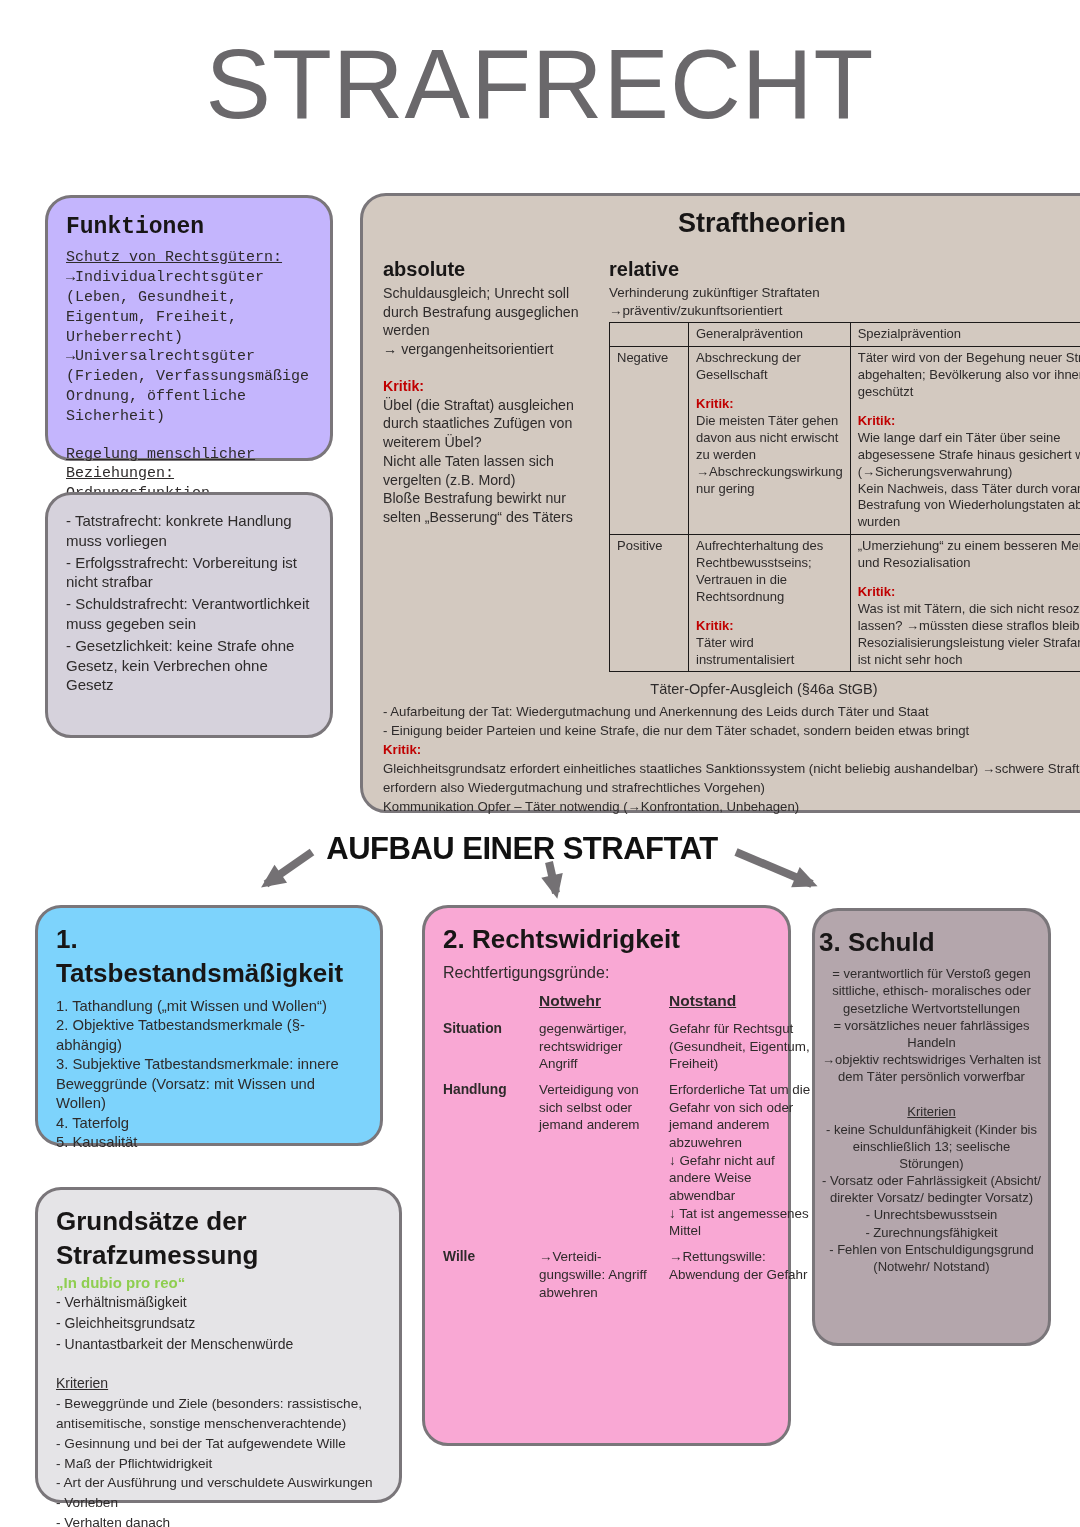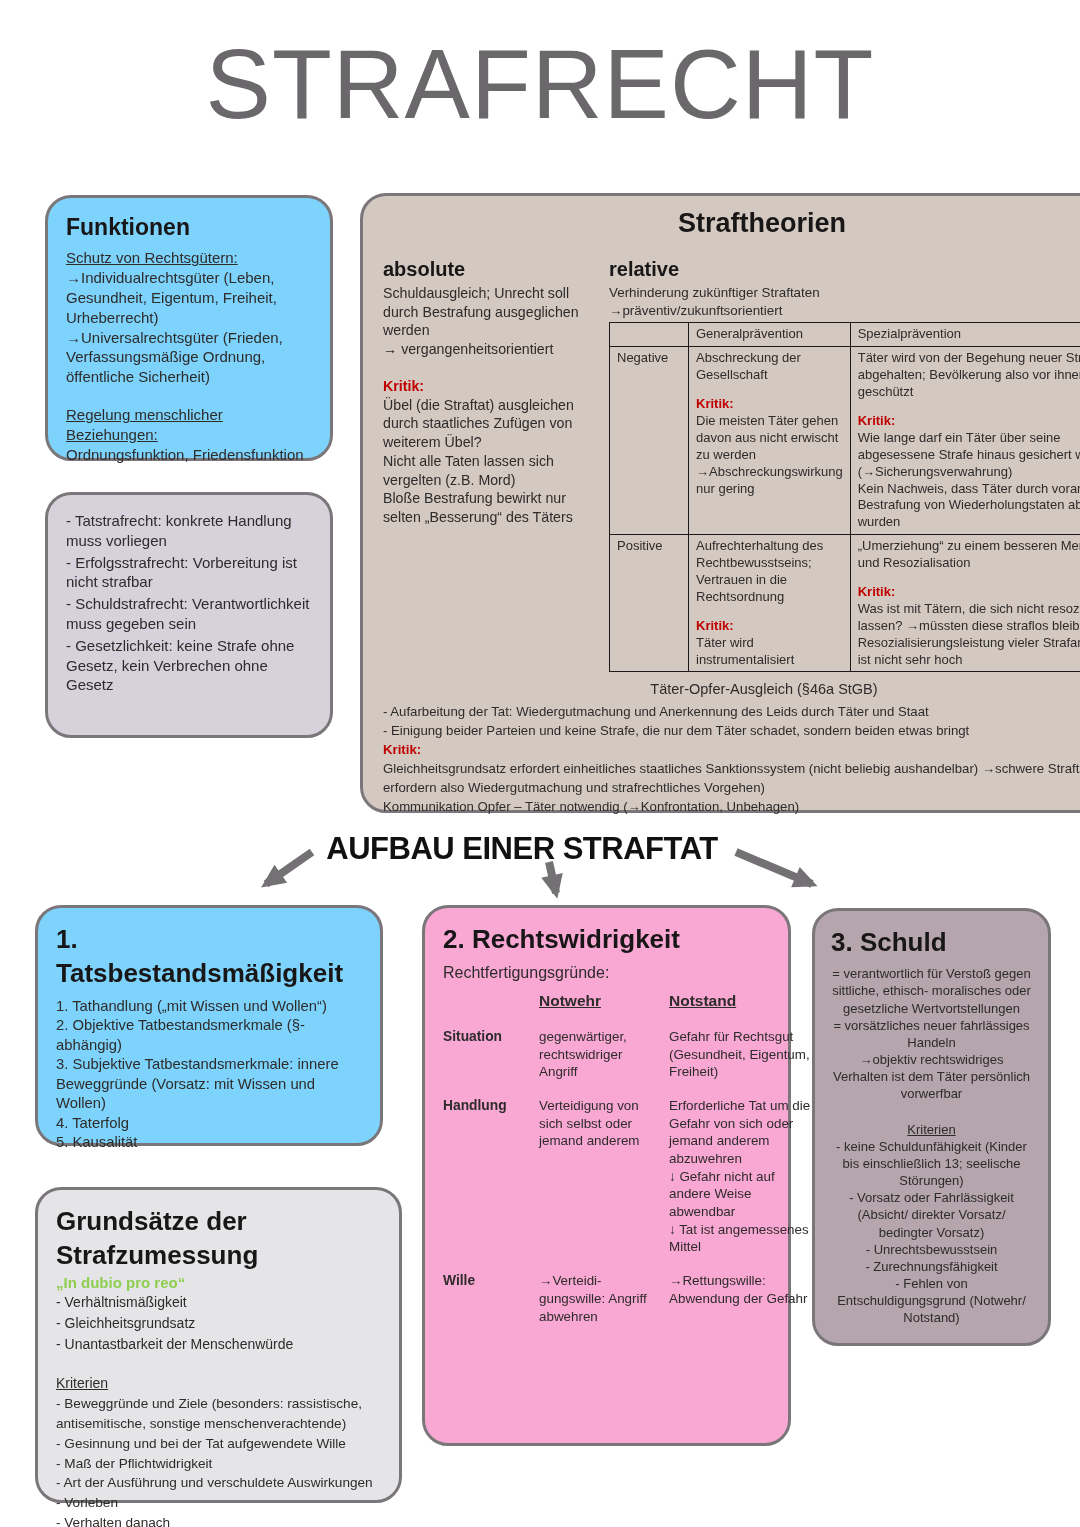--- a/index.html
+++ b/index.html
@@ -14,21 +14,21 @@
   .t{font-size:15px;}
   .t13{font-size:13.2px;}
   .t14{font-size:14px;}
   .u{text-decoration:underline;}
   .kritik{color:#c00000;font-weight:700;}
   .green{color:#8fce50;font-weight:700;font-size:15px;}
   .sp{margin-top:18px;}
   .sp-sm{margin-top:12px;}
 
   
-  .funktionen{top:195px;left:45px;width:288px;height:266px;background:#7dd3fc;}
+  .funktionen{top:195px;left:45px;width:288px;height:266px;background:#c4b5fd;font-family:Liberation Mono, monospace;}
   .g-strafrecht{top:492px;left:45px;width:288px;height:246px;background:#d6d2dc;}
   .g-strafrecht .t{margin-top:2px;}
 
   
   .straftheorien{top:193px;left:360px;width:804px;height:620px;background:#d3c9c0;padding:10px 0 0 0;}
   .st-title{text-align:center;font-weight:700;font-size:27px;color:#181616;}
   .st-flex{display:flex;gap:24px;padding:14px 16px 0 20px;}
   .st-abs{width:202px;flex:none;}
   .st-col-head{font-weight:700;font-size:20px;color:#181616;margin-bottom:2px;}
   .st-abs .t,.st-rel .pre-t{font-size:14.2px;}
@@ -46,24 +46,24 @@
   .aufbau{position:absolute;top:831px;left:287px;width:470px;text-align:center;
           font-size:31px;font-weight:700;color:#111;letter-spacing:-0.5px;}
   .arrows{position:absolute;top:838px;left:0;}
 
   
   .tatbestand{top:905px;left:35px;width:348px;height:241px;background:#7dd3fc;}
   .tatbestand .t{font-size:14.8px;}
   .rechtswidrigkeit{top:905px;left:422px;width:369px;height:541px;background:#f9a8d4;}
   .b2-sub{font-size:16px;margin-top:2px;}
   .b2-grid{display:grid;grid-template-columns:88px 122px 148px;column-gap:8px;row-gap:16px;
-           margin-top:8px;font-size:13.4px;}
+           margin-top:8px;font-size:13.4px;gap:8px;}
   .b2-colhead{font-weight:700;font-size:15.5px;text-decoration:underline;}
   .b2-rowlab{font-weight:700;font-size:13.8px;}
-  .schuld{top:908px;left:812px;width:239px;height:438px;background:#b4a6ac;padding:14px 16px;}
+  .schuld{top:908px;left:812px;width:239px;height:438px;background:#b4a6ac;padding:14px 4px;}
   .schuld .t13{font-size:13px;text-align:center;}
   .strafzumessung{top:1187px;left:35px;width:367px;height:316px;background:#e5e4e7;}
   .strafzumessung .t14{line-height:1.5;}
   .strafzumessung .krit-line{font-size:13.6px;line-height:1.45;}
 </style>
 </head>
 <body>
 
 <div class="page">
 

